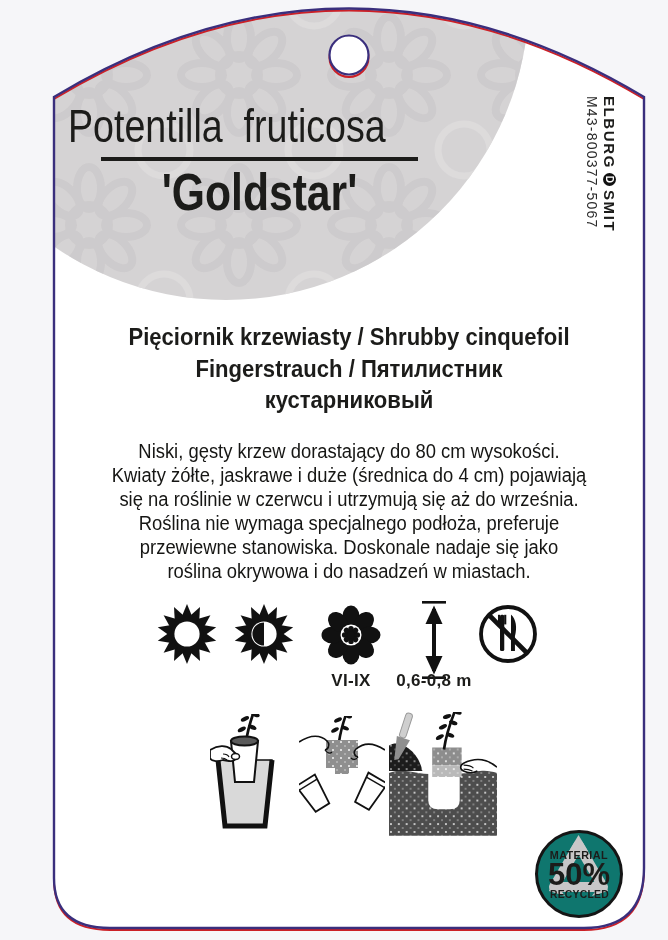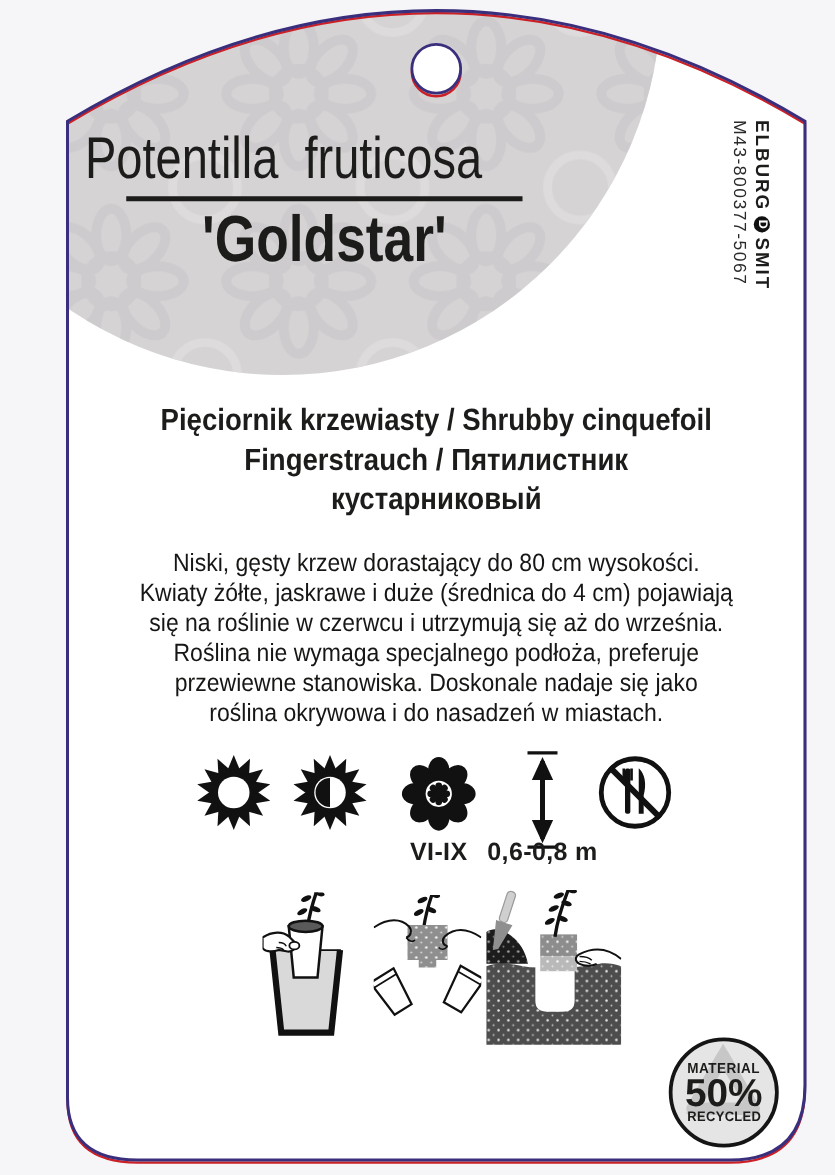--- a/index.html
+++ b/index.html
@@ -13,23 +13,23 @@
     text-align:center;transform:scaleX(.82);transform-origin:50% 50%;white-space:pre;}
   .side-rot{left:604px;top:96px;transform:rotate(90deg);transform-origin:0 0;white-space:nowrap;}
   .brand-line{display:flex;align-items:center;gap:4px;font-size:15px;font-weight:700;letter-spacing:1.6px;}
   .brand-mark{display:inline-block;width:13px;height:13px;border-radius:50%;background:#111;color:#fff;
     font-size:10px;font-weight:700;line-height:13px;text-align:center;letter-spacing:0;}
   .item-code{font-size:14px;font-weight:400;letter-spacing:1.2px;margin-top:1px;color:#2a2a2a;}
   .common-names{left:40px;top:321px;width:590px;text-align:center;font-size:24.5px;font-weight:700;
     line-height:31.5px;transform:scaleX(.9);transform-origin:50% 0;}
   .description{left:40px;top:439px;width:590px;text-align:center;font-size:20px;font-weight:400;
     line-height:24px;transform:scaleX(.92);transform-origin:50% 0;color:#161614;}
-  .icon-label{position:absolute;text-align:center;font-size:20px;font-weight:600;letter-spacing:.3px;}
+  .icon-label{position:absolute;text-align:center;font-size:17px;font-weight:600;letter-spacing:.3px;}
   .badge{left:521px;top:830px;width:88px;height:88px;border:3.5px solid #151515;border-radius:50%;
-    background:#e5e5e5;box-sizing:border-box;overflow:hidden;}
+    background:#0f766e;box-sizing:border-box;overflow:hidden;}
   .badge svg{position:absolute;left:0;top:0;}
   .badge-text{position:absolute;left:0;top:0;width:100%;height:100%;display:flex;flex-direction:column;
     align-items:center;justify-content:center;}
   .badge-top{font-size:11.5px;font-weight:700;letter-spacing:.4px;transform:scaleX(.94);}
   .badge-pct{font-size:31px;font-weight:700;line-height:27px;letter-spacing:0;}
   .badge-bottom{font-size:11px;font-weight:700;letter-spacing:.3px;transform:scaleX(.94);}
 </style>
 </head>
 <body>
 

